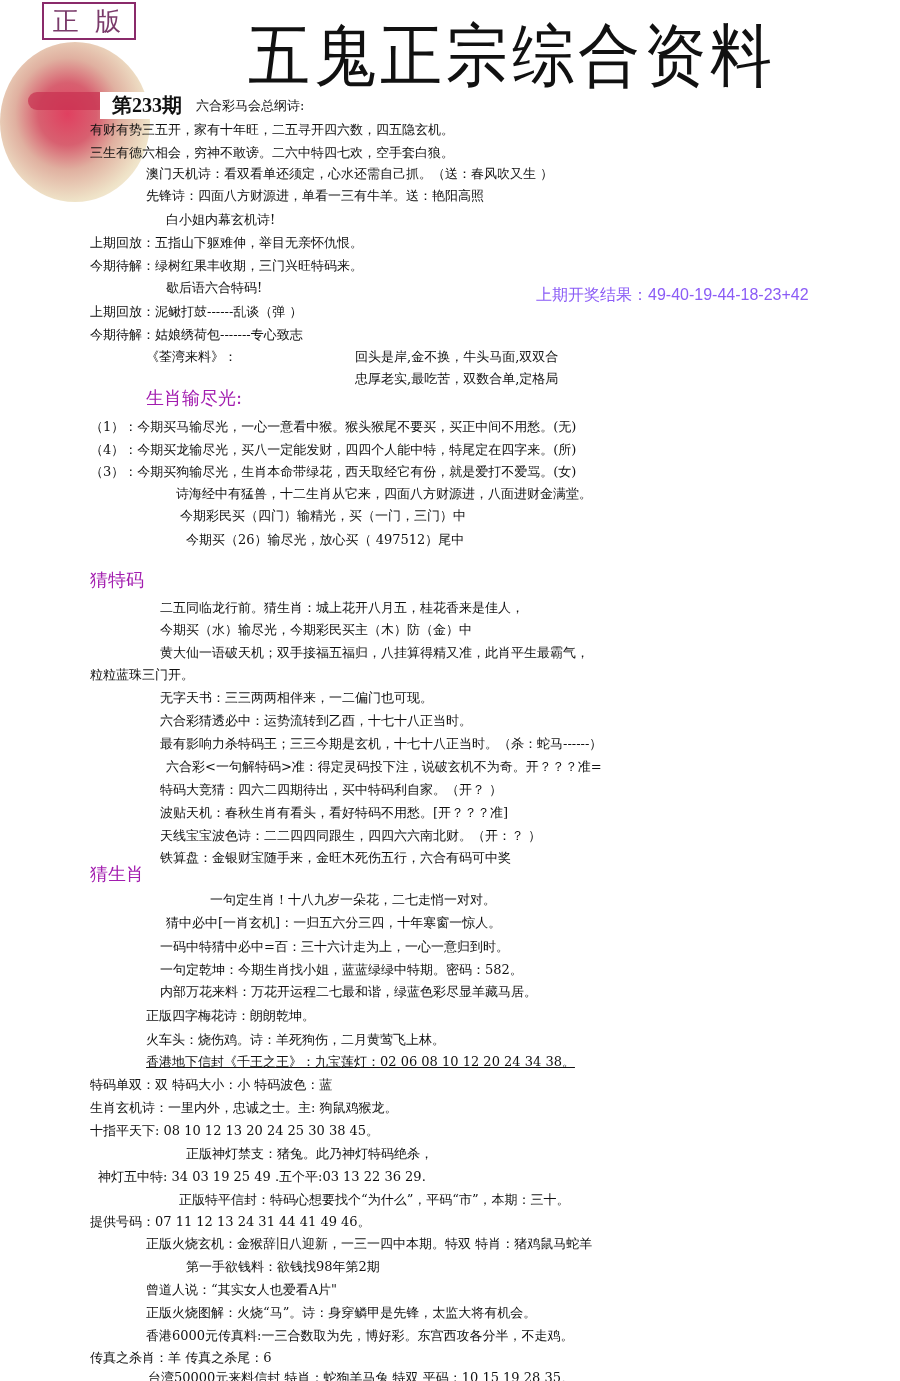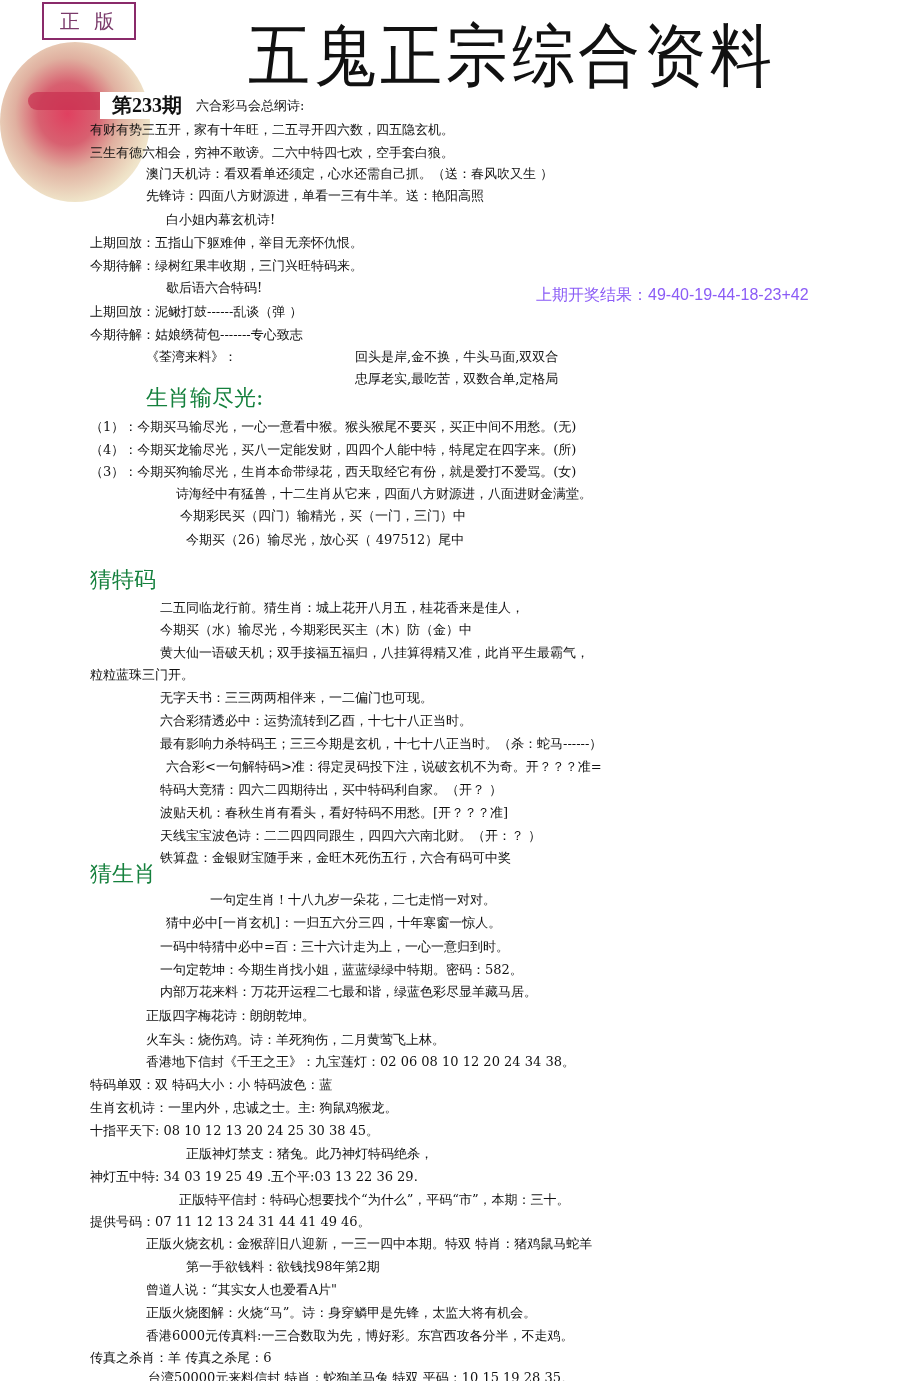--- a/index.html
+++ b/index.html
@@ -1,23 +1,23 @@
 <!DOCTYPE html>
 <html><head>
 <meta charset="utf-8">
 <style>
   html,body{margin:0;padding:0;background:#fff;}
   body{width:900px;height:1381px;position:relative;overflow:hidden;font-family:"DejaVu Serif","Liberation Serif",serif;color:#111;}
-  .badge{position:absolute;left:42px;top:2px;width:94px;height:38px;border:2px solid #8a2a6a;box-sizing:border-box;text-align:center;line-height:34px;font-size:20px;color:#7a3a6a;letter-spacing:4px;background:#fff;}
+  .badge{position:absolute;left:42px;top:2px;width:94px;height:38px;border:2px solid #8a2a6a;box-sizing:border-box;text-align:center;line-height:34px;font-size:26px;color:#7a3a6a;letter-spacing:4px;background:#fff;}
   .portrait{position:absolute;left:0;top:42px;width:150px;height:160px;border-radius:50%;background:radial-gradient(ellipse at 45% 45%, #e04060 0%, #d86070 25%, #e0b0a0 45%, #efe3c8 70%, #fbf6ea 90%, rgba(255,255,255,0) 100%);}
   .portrait .glasses{position:absolute;left:28px;top:50px;width:80px;height:18px;border-radius:10px;background:#c83050;opacity:.7;}
   .title{position:absolute;left:248px;top:14px;font-size:62px;letter-spacing:4px;font-family:"DejaVu Serif","Liberation Serif",serif;color:#111;transform:scaleY(1.1);}
   .issue{position:absolute;left:100px;top:92px;font-family:Liberation Serif, serif;font-weight:bold;font-size:20px;background:#fff;padding:0 12px;}
   .line{position:absolute;font-size:13px;white-space:nowrap;line-height:20px;}
-  .sec{color:#15803d;font-size:22px;}
+  .sec{color:#a21caf;font-size:18px;}
   .result{position:absolute;left:536px;top:285px;color:#8b5cf6;font-family:"Liberation Sans","DejaVu Sans",sans-serif;font-size:16px;white-space:nowrap;}
 </style>
 </head>
 <body>
 
 <div class="badge">正 版</div>
 <div class="portrait">
     <div class="glasses"></div>
   </div>
 <div class="title">五鬼正宗综合资料</div>
@@ -61,26 +61,26 @@
     <div class="line" style="left: 160px; top: 803px;">波贴天机：春秋生肖有看头，看好特码不用愁。[开？？？准]</div>
     <div class="line" style="left: 160px; top: 826px;">天线宝宝波色诗：二二四四同跟生，四四六六南北财。（开：？ ）</div>
     <div class="line" style="left: 160px; top: 848px;">铁算盘：金银财宝随手来，金旺木死伤五行，六合有码可中奖</div>
     <div class="line" style="left: 210px; top: 890px;">一句定生肖！十八九岁一朵花，二七走悄一对对。</div>
     <div class="line" style="left: 166px; top: 913px;">猜中必中[一肖玄机]：一归五六分三四，十年寒窗一惊人。</div>
     <div class="line" style="left: 160px; top: 937px;">一码中特猜中必中=百：三十六计走为上，一心一意归到时。</div>
     <div class="line" style="left: 160px; top: 960px;">一句定乾坤：今期生肖找小姐，蓝蓝绿绿中特期。密码：582。</div>
     <div class="line" style="left: 160px; top: 982px;">内部万花来料：万花开运程二七最和谐，绿蓝色彩尽显羊藏马居。</div>
     <div class="line" style="left: 146px; top: 1006px;">正版四字梅花诗：朗朗乾坤。</div>
     <div class="line" style="left: 146px; top: 1030px;">火车头：烧伤鸡。诗：羊死狗伤，二月黄莺飞上林。</div>
-    <div class="line" style="left: 146px; top: 1052px;">香港地下信封《千王之王》：九宝莲灯：02 06 08 10 12 20 24 34 38。</div>
+    <div class="line" style="left: 146px; top: 1052px; text-decoration: underline;">香港地下信封《千王之王》：九宝莲灯：02 06 08 10 12 20 24 34 38。</div>
     <div class="line" style="left: 90px; top: 1075px;">特码单双：双 特码大小：小 特码波色：蓝</div>
     <div class="line" style="left: 90px; top: 1098px;">生肖玄机诗：一里内外，忠诚之士。主: 狗鼠鸡猴龙。</div>
     <div class="line" style="left: 90px; top: 1121px;">十指平天下: 08 10 12 13 20 24 25 30 38 45。</div>
     <div class="line" style="left: 186px; top: 1144px;">正版神灯禁支：猪兔。此乃神灯特码绝杀，</div>
-    <div class="line" style="left: 90px; top: 1167px;">神灯五中特: 34 03 19 25 49 .五个平:03 13 22 36 29.</div>
+    <div class="line" style="left: 98px; top: 1167px;">神灯五中特: 34 03 19 25 49 .五个平:03 13 22 36 29.</div>
     <div class="line" style="left: 146px; top: 1190px; margin-left: 33px;">正版特平信封：特码心想要找个“为什么”，平码“市”，本期：三十。</div>
     <div class="line" style="left: 90px; top: 1212px;">提供号码：07 11 12 13 24 31 44 41 49 46。</div>
     <div class="line" style="left: 146px; top: 1234px;">正版火烧玄机：金猴辞旧八迎新，一三一四中本期。特双 特肖：猪鸡鼠马蛇羊</div>
     <div class="line" style="left: 186px; top: 1257px;">第一手欲钱料：欲钱找98年第2期</div>
     <div class="line" style="left: 146px; top: 1280px;">曾道人说：“其实女人也爱看A片"</div>
     <div class="line" style="left: 146px; top: 1303px;">正版火烧图解：火烧“马”。诗：身穿鳞甲是先锋，太监大将有机会。</div>
     <div class="line" style="left: 146px; top: 1326px;">香港6000元传真料:一三合数取为先，博好彩。东宫西攻各分半，不走鸡。</div>
     <div class="line" style="left: 90px; top: 1348px;">传真之杀肖：羊 传真之杀尾：6</div>
     <div class="line" style="left: 148px; top: 1368px;">台湾50000元来料信封 特肖：蛇狗羊马兔 特双 平码：10 15 19 28 35。</div>
   </div>

